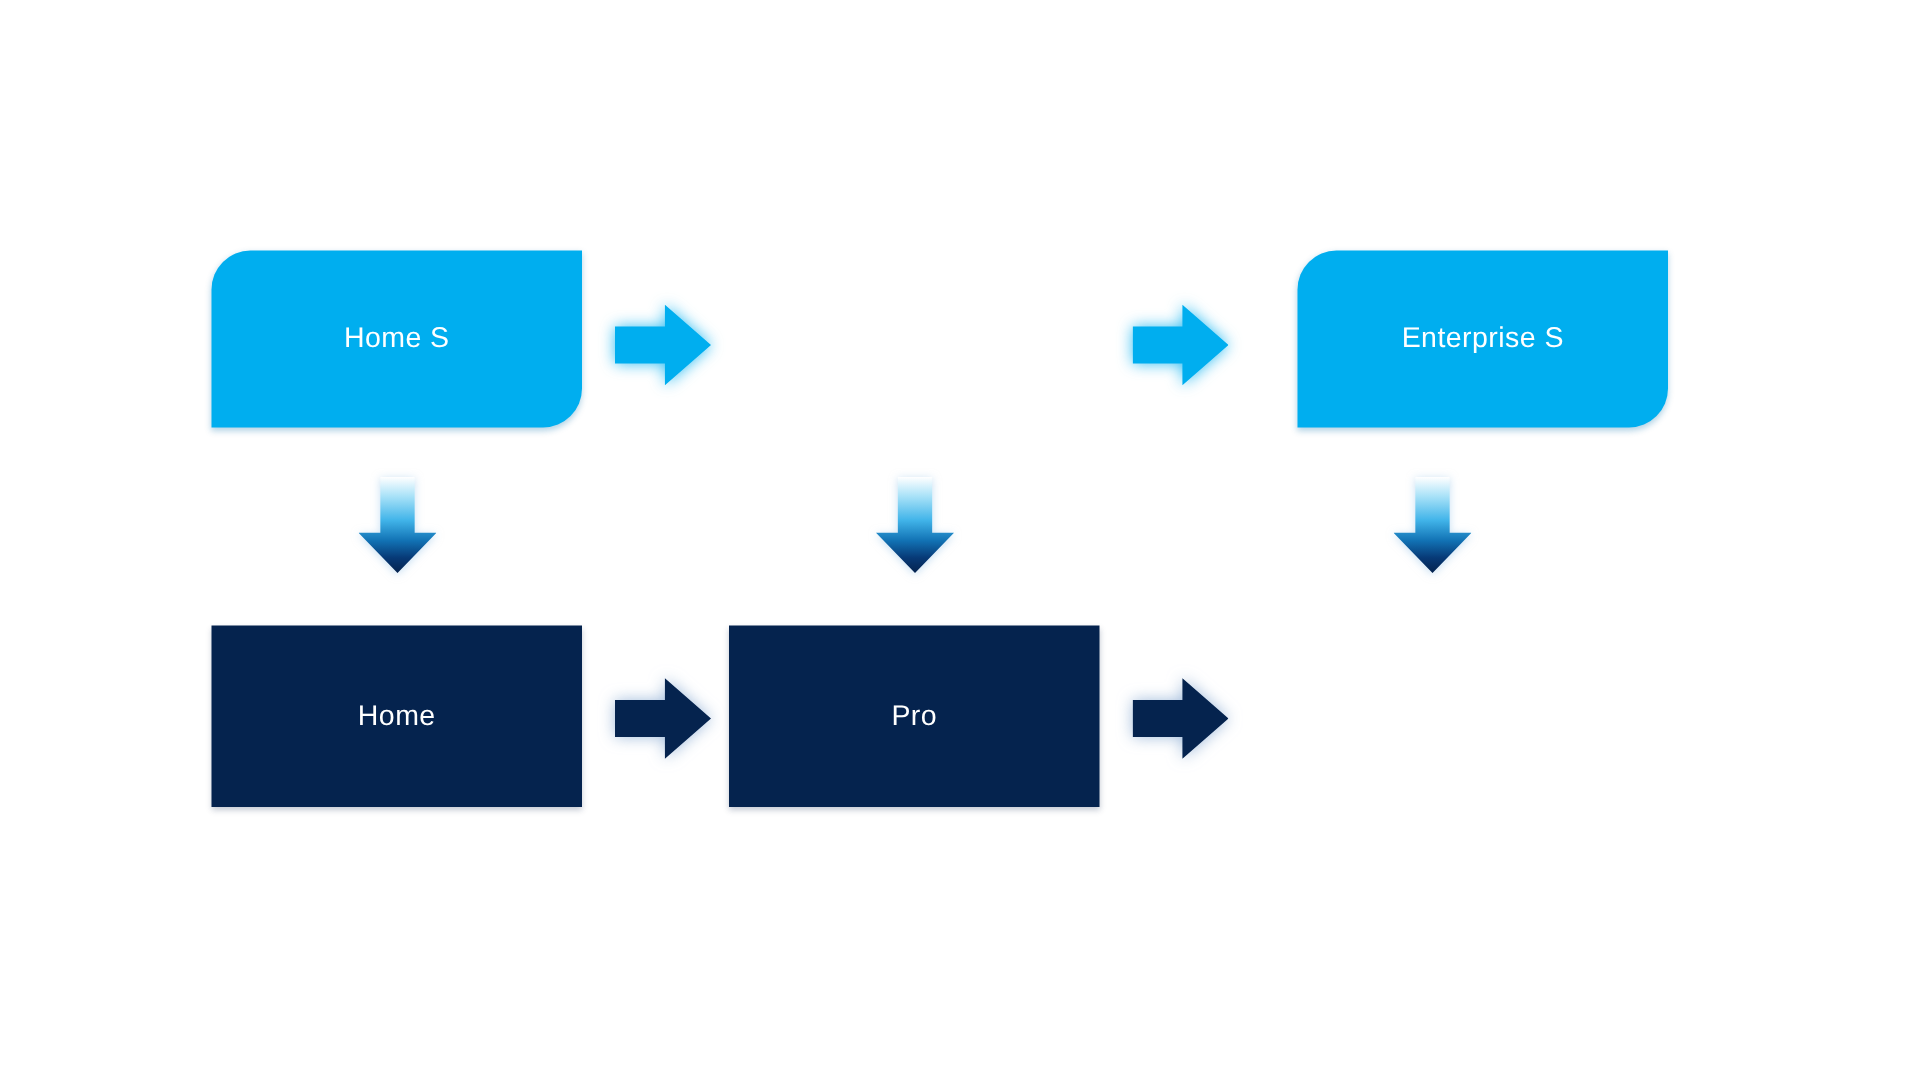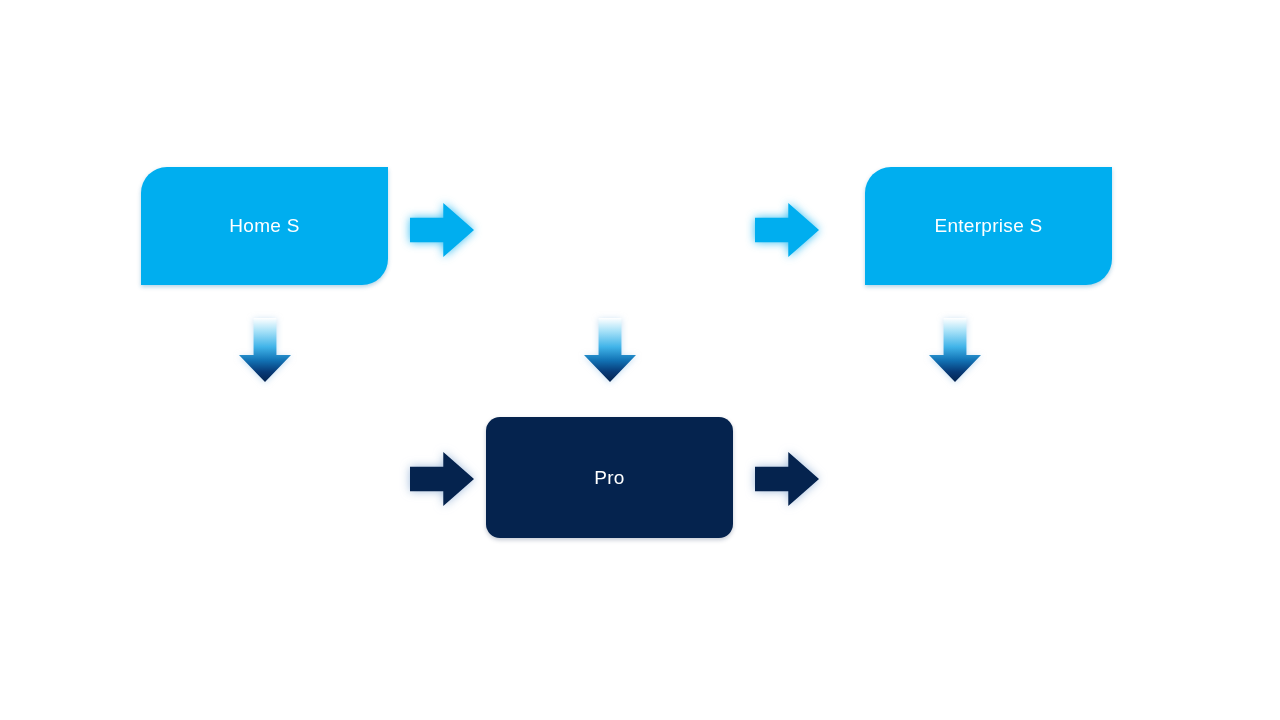--- a/index.html
+++ b/index.html
@@ -32,21 +32,21 @@
     border-radius: 26px 0 26px 0;
     box-shadow: 0 2px 4px rgba(0, 110, 170, 0.30);
   }
   .box.dark {
     height: 121px;
     top: 417px;
     background: var(--dark-navy, #05234E);
     box-shadow: 0 2px 4px rgba(20, 40, 80, 0.25);
   }
   .box1 { left: 141px; }
-  .box2 { left: 486px; border-radius: 14px; }
+  .box2 { left: 486px; }
   .box3 { left: 831px; margin-left: 34px; }
 
   
   .arrow-right-wrap {
     position: absolute;
     width: 64px; height: 56px;
   }
   .arrow-right-wrap.glow-light { filter: drop-shadow(0 0 5px rgba(0, 174, 239, 0.8)); }
   .arrow-right-wrap.glow-dark  { filter: drop-shadow(0 0 5px rgba(110, 150, 200, 0.65)); }
   .arrow-right {
@@ -104,20 +104,23 @@
   <div class="arrow-down-wrap da-1">
     <div class="arrow-down"></div>
   </div>
   <div class="arrow-down-wrap da-2">
     <div class="arrow-down"></div>
   </div>
   <div class="arrow-down-wrap da-3">
     <div class="arrow-down"></div>
   </div>
 
+  <div class="box dark box1">
+    <span>Home</span>
+  </div>
   <div class="box dark box2">
     <span>Pro</span>
   </div>
 
   <div class="arrow-right-wrap glow-dark ha-bottom ha-gap1">
     <div class="arrow-right fill-dark"></div>
   </div>
   <div class="arrow-right-wrap glow-dark ha-bottom ha-gap2">
     <div class="arrow-right fill-dark"></div>
   </div>

